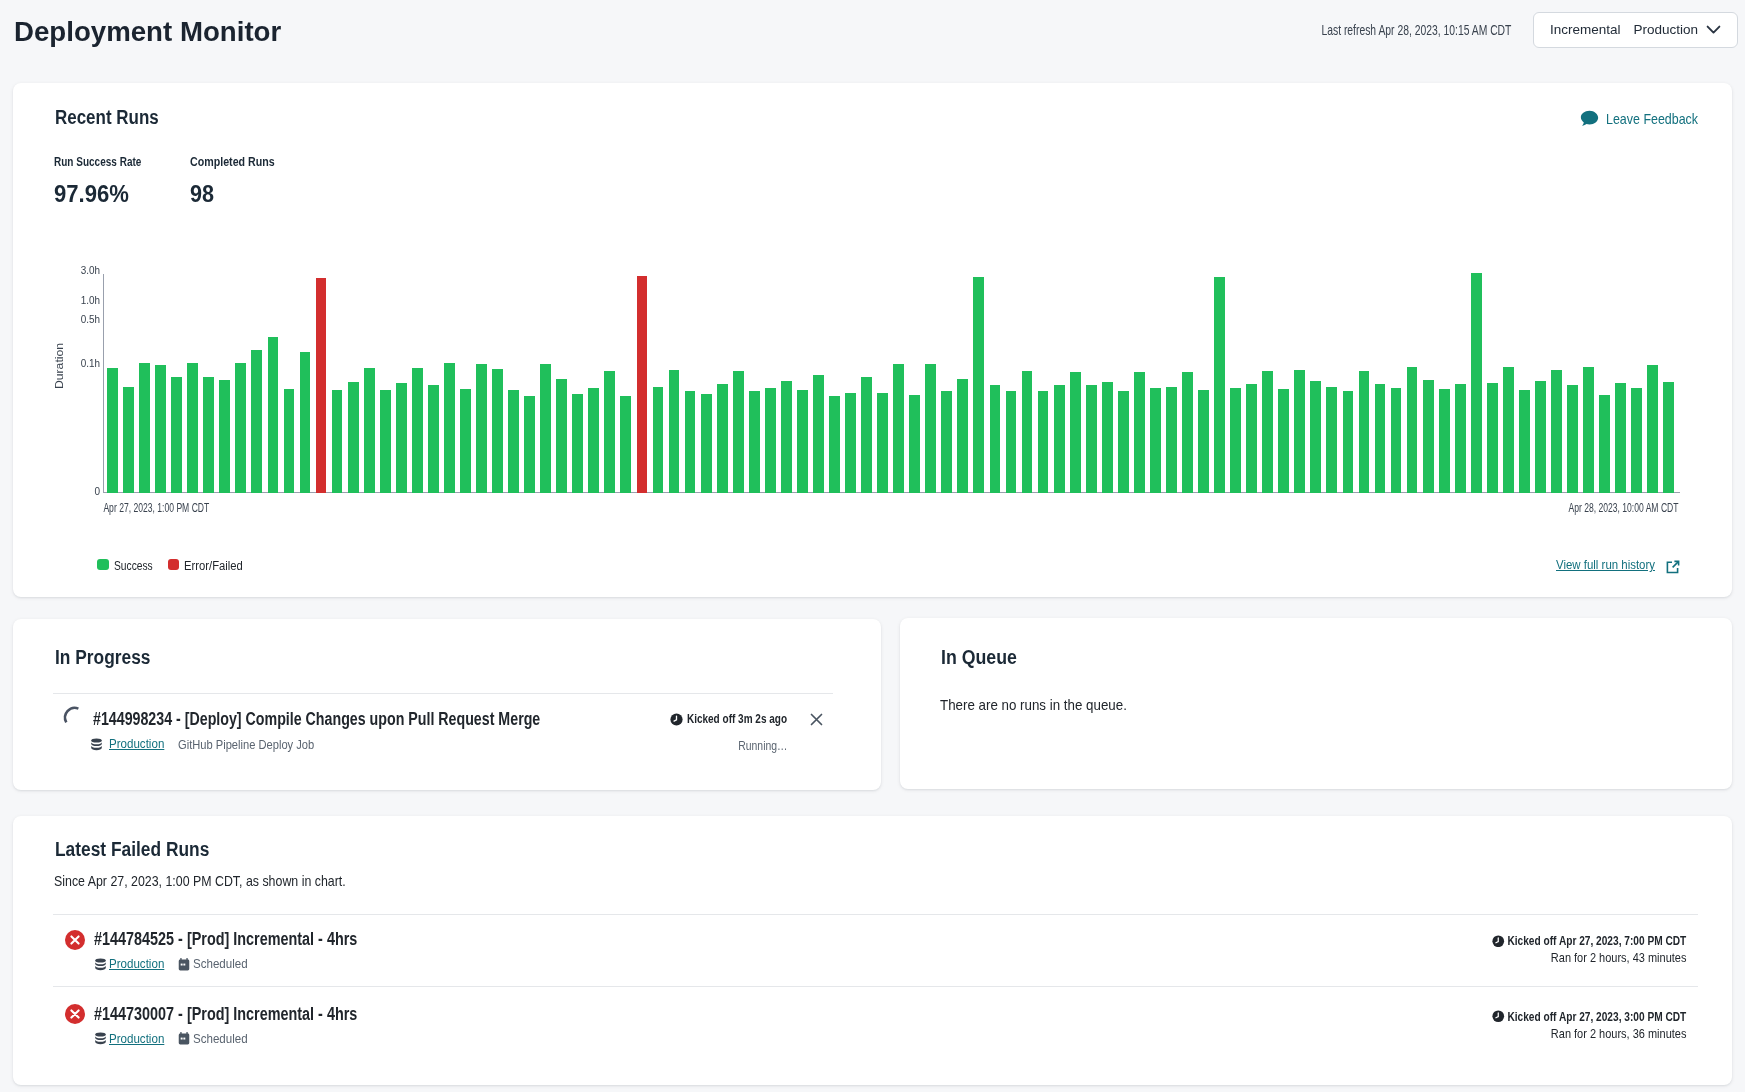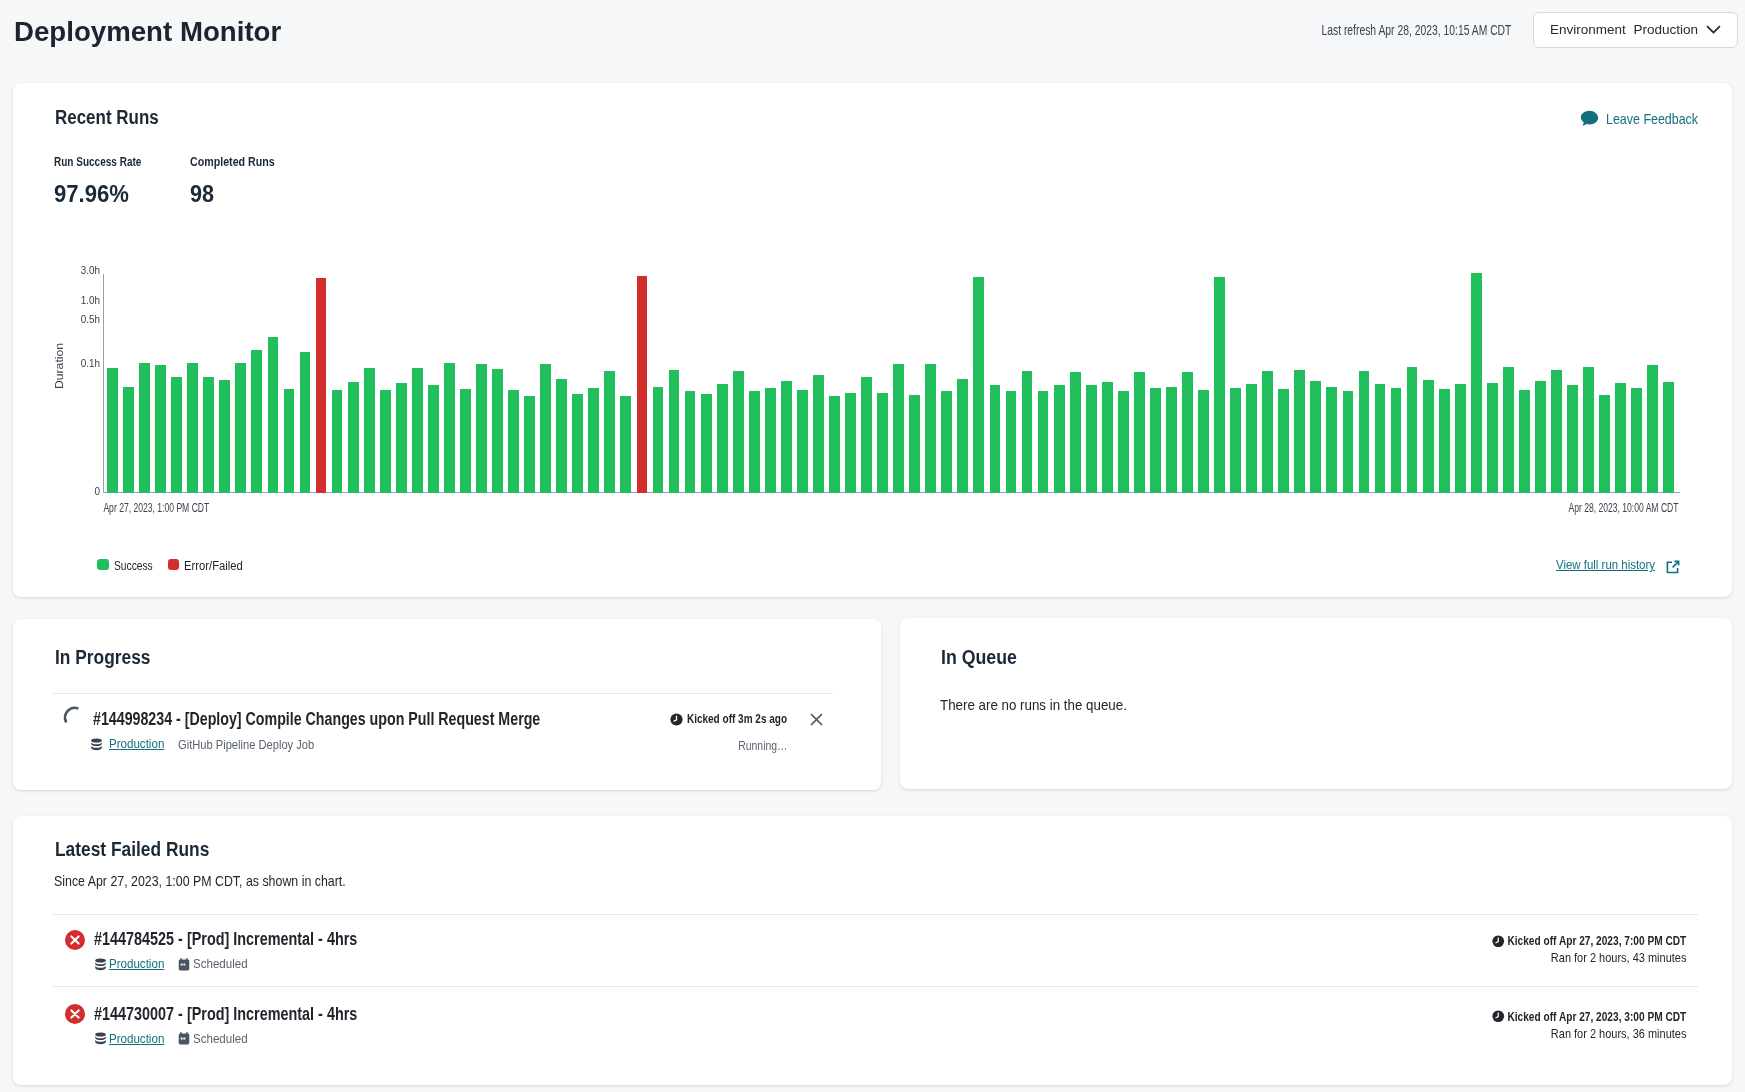--- a/index.html
+++ b/index.html
@@ -206,21 +206,21 @@
     <rect x="2.9" y="6" width="2.1" height="2.1" fill="#fff"></rect>
     <rect x="5.8" y="6" width="2.1" height="2.1" fill="#fff"></rect>
   </svg>
   <svg style="position:absolute; left:1492px; top:1010px;" width="12.5" height="12.5" viewBox="0 0 16 16">
     <circle cx="8" cy="8" r="7.5" fill="#21262c"></circle>
     <path d="M8 3.8 L8 8.4 L5 10" stroke="#fff" stroke-width="1.6" fill="none" stroke-linecap="round"></path>
   </svg>
 
   <div class="t" style="left:13.5px;top:16.5px;font-size:28.5px;font-weight:700;color:#1b2430;transform:scaleX(0.97);transform-origin:left center;">Deployment Monitor</div>
   <div class="t" style="right:233.5px;top:22.6px;font-size:14.8px;font-weight:400;color:#39424e;transform:scaleX(0.7);transform-origin:right center;">Last refresh Apr 28, 2023, 10:15 AM CDT</div>
-  <div class="t" style="left:1550.0px;top:23.1px;font-size:13.5px;font-weight:400;color:#222c38;transform:scaleX(1.0);transform-origin:left center;">Environment</div>
+  <div class="t" style="left:1550.0px;top:23.1px;font-size:13.5px;font-weight:400;color:#222c38;transform:scaleX(1.0);transform-origin:left center;">Incremental</div>
   <div class="t" style="left:1633.5px;top:23.1px;font-size:13.5px;font-weight:400;color:#222c38;transform:scaleX(1.0);transform-origin:left center;">Production</div>
   <div class="t" style="left:54.5px;top:108.0px;font-size:19.5px;font-weight:700;color:#1b2936;transform:scaleX(0.87);transform-origin:left center;">Recent Runs</div>
   <div class="t" style="left:1606.0px;top:110.9px;font-size:15px;font-weight:400;color:#12707e;transform:scaleX(0.83);transform-origin:left center;">Leave Feedback</div>
   <div class="t" style="left:53.5px;top:154.7px;font-size:13px;font-weight:700;color:#1b2936;transform:scaleX(0.77);transform-origin:left center;">Run Success Rate</div>
   <div class="t" style="left:189.5px;top:154.7px;font-size:13px;font-weight:700;color:#1b2936;transform:scaleX(0.82);transform-origin:left center;">Completed Runs</div>
   <div class="t" style="left:53.5px;top:182.3px;font-size:24px;font-weight:700;color:#1b2936;transform:scaleX(0.92);transform-origin:left center;">97.96%</div>
   <div class="t" style="left:189.5px;top:182.3px;font-size:24px;font-weight:700;color:#1b2936;transform:scaleX(0.9);transform-origin:left center;">98</div>
   <div class="t" style="left:113.8px;top:559.7px;font-size:12.5px;font-weight:400;color:#21262c;transform:scaleX(0.82);transform-origin:left center;">Success</div>
   <div class="t" style="left:184.4px;top:559.7px;font-size:12.5px;font-weight:400;color:#21262c;transform:scaleX(0.9);transform-origin:left center;">Error/Failed</div>
   <div class="t" style="left:1555.7px;top:558.4px;font-size:13px;font-weight:400;color:#12707e;transform:scaleX(0.88);transform-origin:left center;text-decoration:underline;">View full run history</div>

